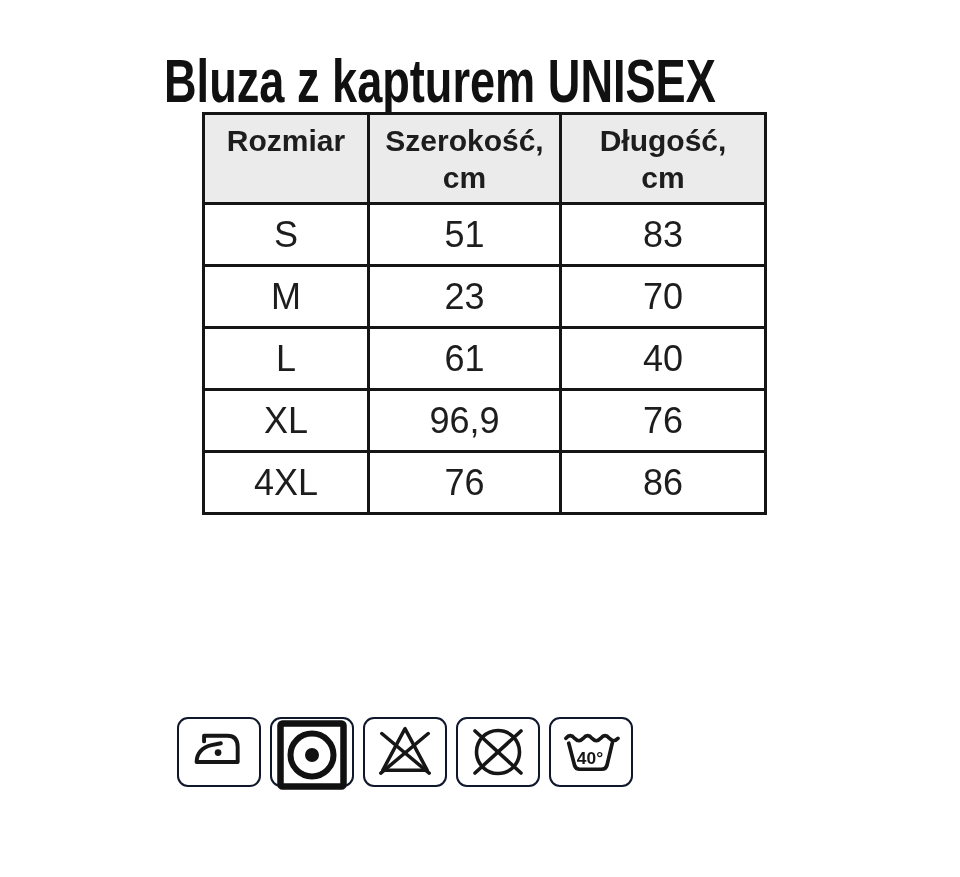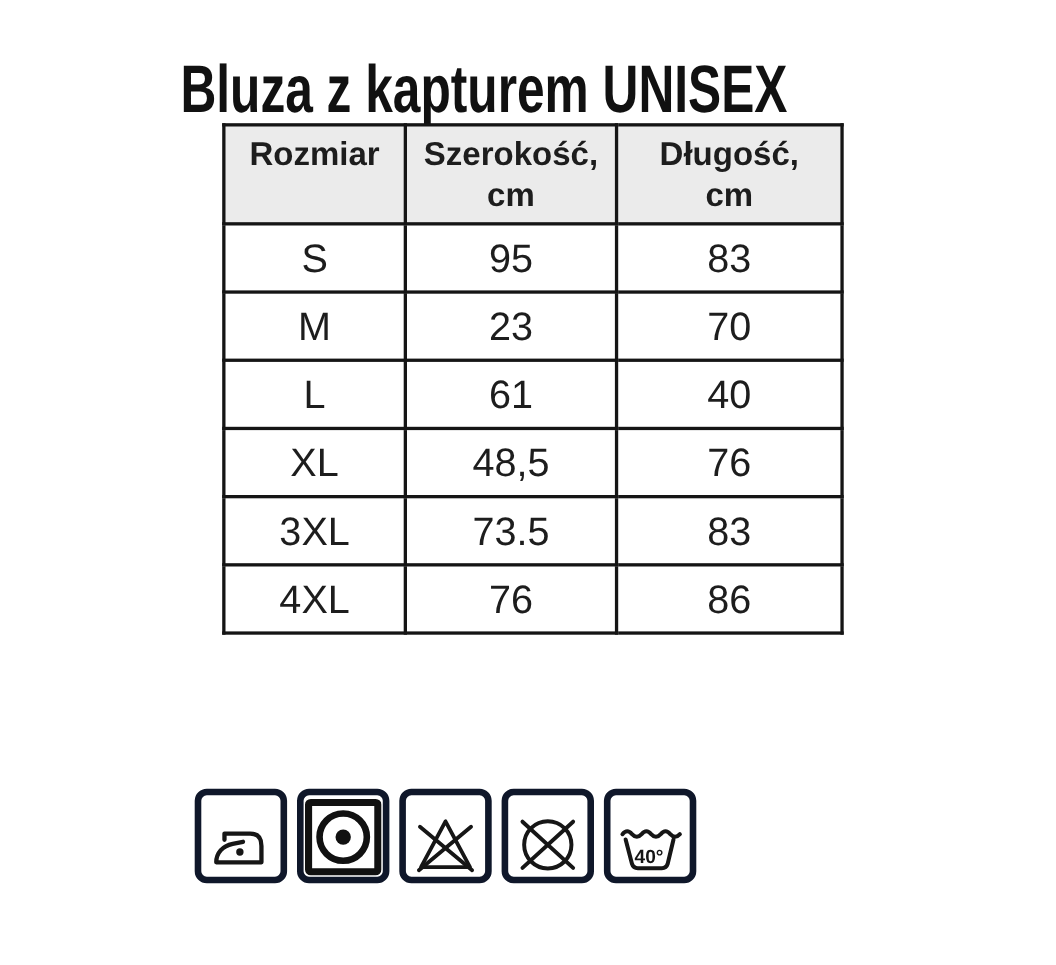--- a/index.html
+++ b/index.html
@@ -22,23 +22,23 @@
   .size-table th{background:#ebebeb;height:87px;font-weight:bold;}
   .size-table td{height:59px;font-size:36px;}
   .size-table col.c1{width:165px;}
   .size-table col.c2{width:192px;}
   .size-table col.c3{width:205px;}
   .hline{display:block;height:37px;line-height:37px;font-size:30px;}
   .care-row{
     position:absolute;left:177px;top:717px;display:flex;gap:9px;
   }
   .care{
-    width:84px;height:86px;box-sizing:border-box;background:#fff;
-    border:6px solid #0f172a;border-radius:11px;
-    display:flex;align-items:flex-end;justify-content:center;
+    width:84px;height:70px;box-sizing:border-box;background:#fff;
+    border:2px solid #0f172a;border-radius:11px;
+    display:flex;align-items:flex-start;justify-content:center;
   }
   .care svg{display:block;}
   .care svg text{
     font-family:"Liberation Sans","DejaVu Sans",sans-serif;font-weight:bold;
   }
 </style>
 </head>
 <body>
 
 <h1 class="title">Bluza z kapturem UNISEX</h1>
@@ -61,42 +61,37 @@
       </th>
       <th>
         <span class="hline">Długość,</span>
         <span class="hline">cm</span>
       </th>
     </tr>
   </thead>
   <tbody>
     <tr>
       <td>S</td>
-      <td>95</td>
+      <td>51</td>
       <td>83</td>
     </tr>
     <tr>
       <td>M</td>
       <td>23</td>
       <td>70</td>
     </tr>
     <tr>
       <td>L</td>
       <td>61</td>
       <td>40</td>
     </tr>
     <tr>
       <td>XL</td>
-      <td>48,5</td>
+      <td>96,9</td>
       <td>76</td>
-    </tr>
-    <tr>
-      <td>3XL</td>
-      <td>73.5</td>
-      <td>83</td>
     </tr>
     <tr>
       <td>4XL</td>
       <td>76</td>
       <td>86</td>
     </tr>
   </tbody>
 </table>
 
 <div class="care-row">

